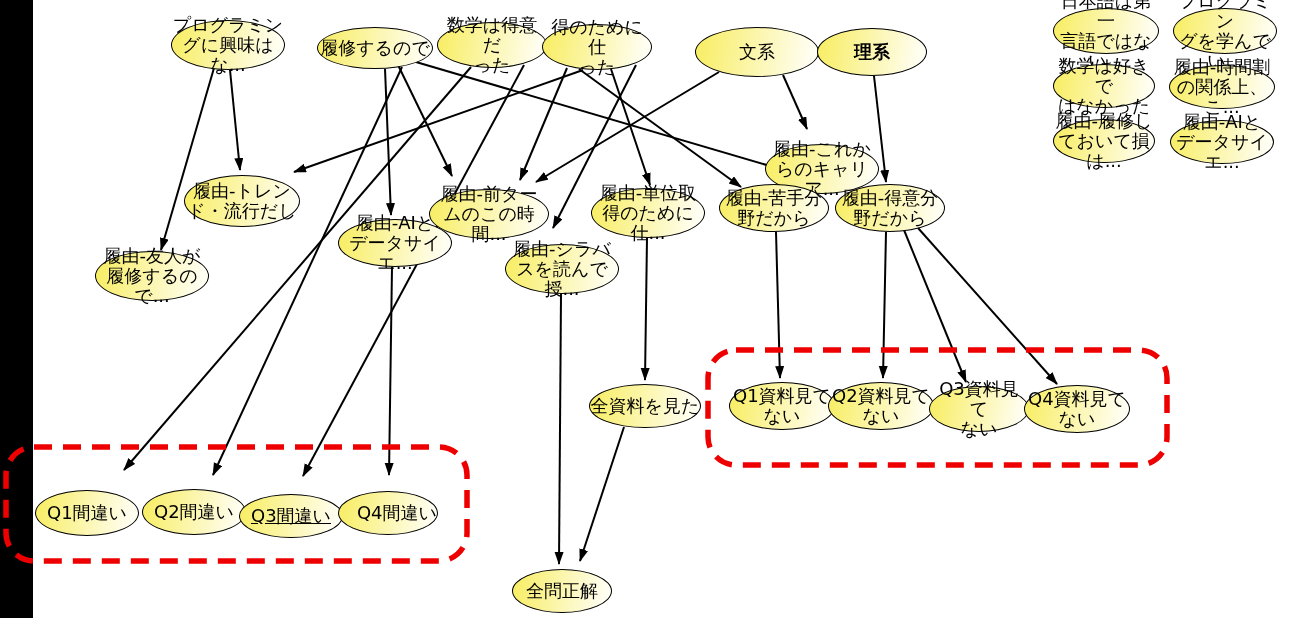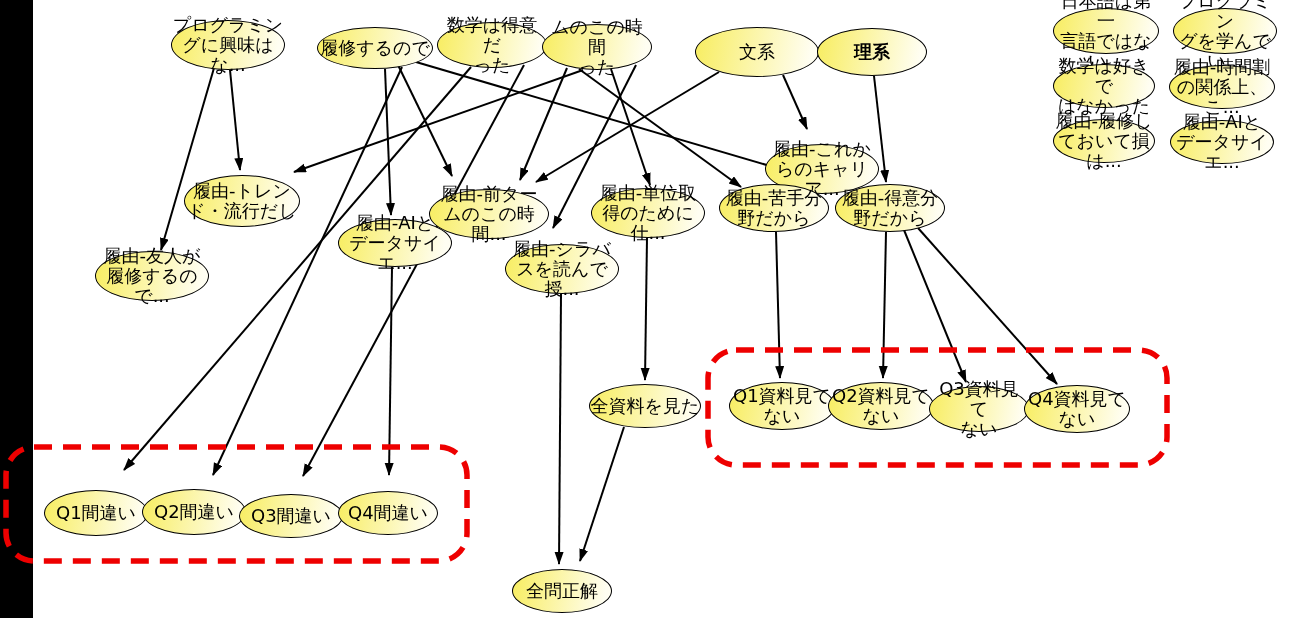--- a/index.html
+++ b/index.html
@@ -54,21 +54,21 @@
         <rect x="6" y="447" width="461" height="114" rx="28" fill="none" stroke="#ee0000" stroke-width="5.5" stroke-dasharray="18 11"></rect>
         <rect x="708" y="350" width="459" height="115" rx="28" fill="none" stroke="#ee0000" stroke-width="5.5" stroke-dasharray="18 11"></rect>
       </g>
   </svg>
   <div id="nodes">
       <div class="node" style="left: 171px; top: 20px; width: 114px; height: 50px;"><span>プログラミン
 グに興味はな...</span></div>
       <div class="node" style="left: 317px; top: 27px; width: 116px; height: 42px;"><span>履修するので</span></div>
       <div class="node" style="left: 437px; top: 22px; width: 110px; height: 46px;"><span>数学は得意だ
 った</span></div>
-      <div class="node" style="left: 542px; top: 24px; width: 110px; height: 46px;"><span>ムのこの時間
+      <div class="node" style="left: 542px; top: 24px; width: 110px; height: 46px;"><span>得のために仕
 った</span></div>
       <div class="node" style="left: 695px; top: 27px; width: 124px; height: 50px;"><span>文系</span></div>
       <div class="node" style="left: 817px; top: 28px; width: 110px; height: 48px; font-weight: bold;"><span>理系</span></div>
       <div class="node" style="left: 184px; top: 175px; width: 116px; height: 52px;"><span>履由-トレン
 ド・流行だし</span></div>
       <div class="node" style="left: 95px; top: 251px; width: 114px; height: 50px; justify-content: flex-end;"><span>履由-友人が
 履修するので...</span></div>
       <div class="node" style="left: 338px; top: 219px; width: 114px; height: 48px;"><span>履由-AIと
 データサイエ...</span></div>
       <div class="node" style="left: 429px; top: 189px; width: 120px; height: 50px;"><span>履由-前ター
@@ -78,24 +78,24 @@
       <div class="node" style="left: 591px; top: 188px; width: 114px; height: 50px;"><span>履由-単位取
 得のために仕...</span></div>
       <div class="node" style="left: 765px; top: 144px; width: 114px; height: 50px;"><span>履由-これか
 らのキャリア...</span></div>
       <div class="node" style="left: 719px; top: 184px; width: 110px; height: 48px;"><span>履由-苦手分
 野だから</span></div>
       <div class="node" style="left: 835px; top: 184px; width: 110px; height: 48px;"><span>履由-得意分
 野だから</span></div>
       <div class="node" style="left: 589px; top: 384px; width: 112px; height: 44px;"><span>全資料を見た</span></div>
       <div class="node" style="left: 512px; top: 569px; width: 100px; height: 44px;"><span>全問正解</span></div>
-      <div class="node" style="left: 44px; top: 490px; width: 104px; height: 46px;"><span>Q1間違い</span></div>
+      <div class="node" style="left: 35px; top: 490px; width: 104px; height: 46px;"><span>Q1間違い</span></div>
       <div class="node" style="left: 142px; top: 489px; width: 104px; height: 46px;"><span>Q2間違い</span></div>
-      <div class="node" style="left: 239px; top: 494px; width: 104px; height: 44px;"><span>Q3間違い</span></div>
-      <div class="node" style="left: 338px; top: 491px; width: 100px; height: 44px;"><span>Q4間違い</span></div>
+      <div class="node" style="left: 239px; top: 494px; width: 104px; height: 44px; text-decoration: underline;"><span>Q3間違い</span></div>
+      <div class="node" style="left: 338px; top: 491px; width: 100px; height: 44px; justify-content: flex-end;"><span>Q4間違い</span></div>
       <div class="node" style="left: 729px; top: 382px; width: 106px; height: 48px;"><span>Q1資料見て
 ない</span></div>
       <div class="node" style="left: 828px; top: 382px; width: 106px; height: 48px; justify-content: center;"><span>Q2資料見て
 ない</span></div>
       <div class="node" style="left: 929px; top: 386px; width: 100px; height: 46px;"><span>Q3資料見て
 ない</span></div>
       <div class="node" style="left: 1024px; top: 385px; width: 106px; height: 48px;"><span>Q4資料見て
 ない</span></div>
       <div class="node" style="left: 1053px; top: 8px; width: 106px; height: 46px;"><span>日本語は第一
 言語ではない...</span></div>

